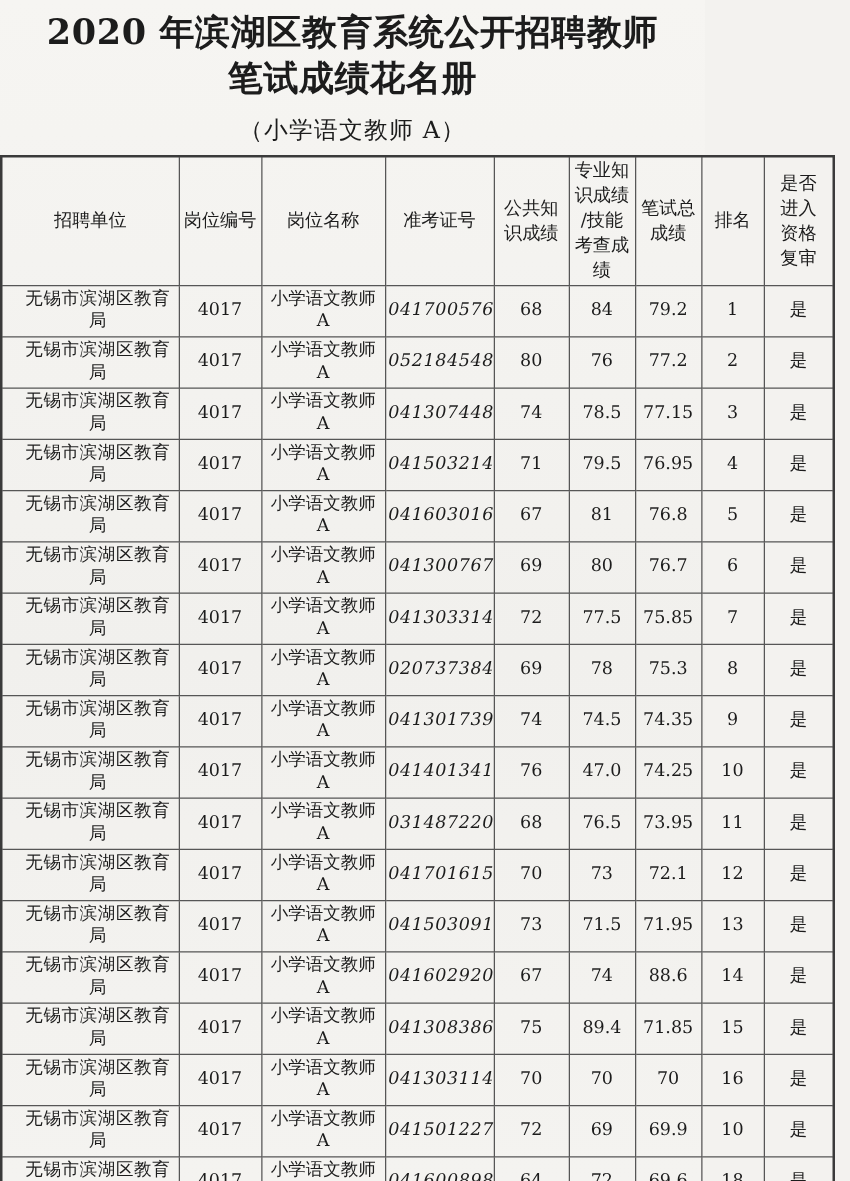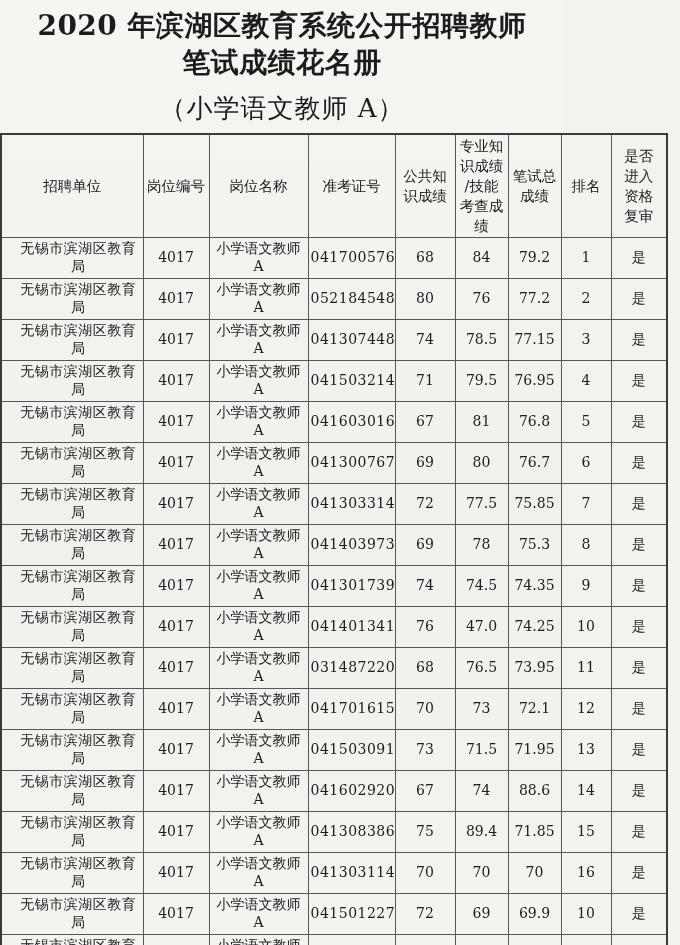--- a/index.html
+++ b/index.html
@@ -25,21 +25,21 @@
     text-align: center;
     font-size: 28px;
     font-weight: bold;
     line-height: 1.32;
     margin: 0 10px;
     letter-spacing: 0.5px;
     white-space: pre-line;
   }
   .subtitle {
     text-align: center;
-    font-size: 26px;
+    font-size: 19px;
     font-weight: normal;
     margin: 9px 0 7px 0;
     letter-spacing: 1px;
   }
   table.roster {
     border-collapse: collapse;
     table-layout: fixed;
     width: 666px;
     margin: 0 auto;
     border: 2px solid #3a3a3a;
@@ -70,21 +70,21 @@
   col.c0 { width: 142px; }
   col.c1 { width: 66px; }
   col.c2 { width: 99px; }
   col.c3 { width: 87px; }
   col.c4 { width: 60px; }
   col.c5 { width: 53px; }
   col.c6 { width: 53px; }
   col.c7 { width: 50px; }
   col.c8 { width: 56px; }
   td.c0 { font-size: 14px; letter-spacing: 0.5px; padding-left: 14px; }
-  td.c3 { letter-spacing: 0.5px; }
+  td.c3 { letter-spacing: 0.5px; font-style: italic; }
 </style>
 </head>
 <body>
 
 <div class="page">
   <h1 class="title">2020 年滨湖区教育系统公开招聘教师
 笔试成绩花名册</h1>
   <div class="subtitle">（小学语文教师 A）</div>
 
   <table class="roster">
@@ -204,21 +204,21 @@
           <td class="c5">77.5</td>
           <td class="c6">75.85</td>
           <td class="c7">7</td>
           <td class="c8">是</td>
         </tr>
         <tr>
           <td class="c0">无锡市滨湖区教育局</td>
           <td class="c1">4017</td>
           <td class="c2">小学语文教师
 A</td>
-          <td class="c3">041403973</td>
+          <td class="c3">020737384</td>
           <td class="c4">69</td>
           <td class="c5">78</td>
           <td class="c6">75.3</td>
           <td class="c7">8</td>
           <td class="c8">是</td>
         </tr>
         <tr>
           <td class="c0">无锡市滨湖区教育局</td>
           <td class="c1">4017</td>
           <td class="c2">小学语文教师

